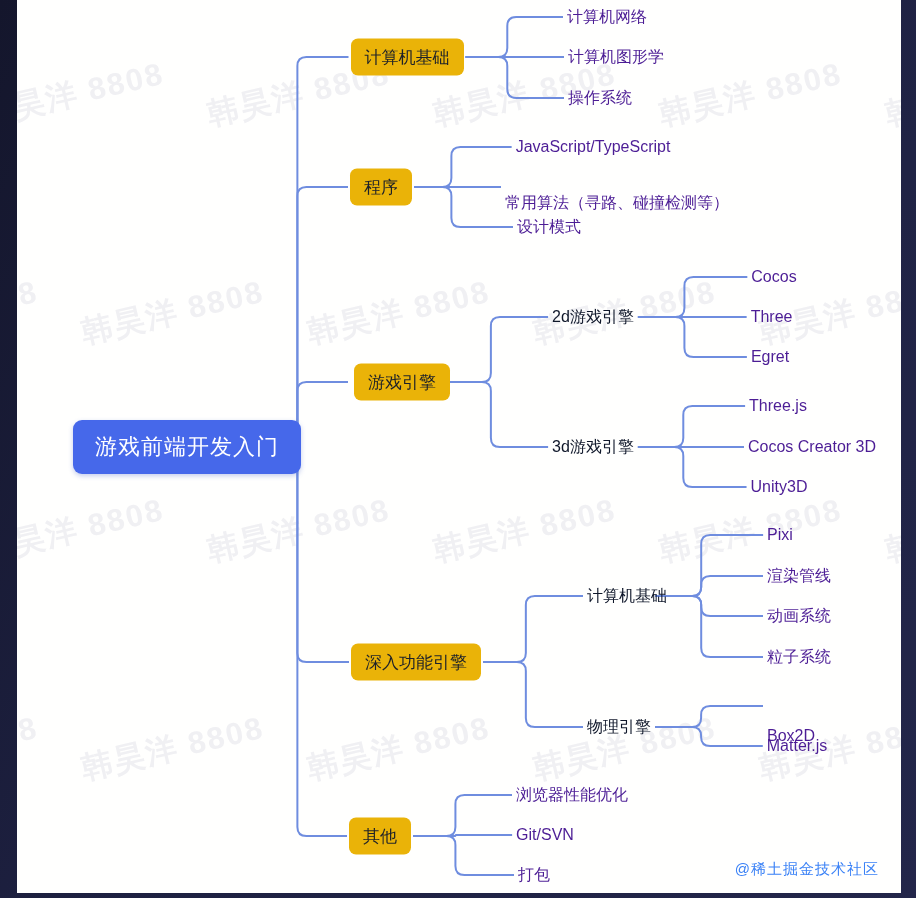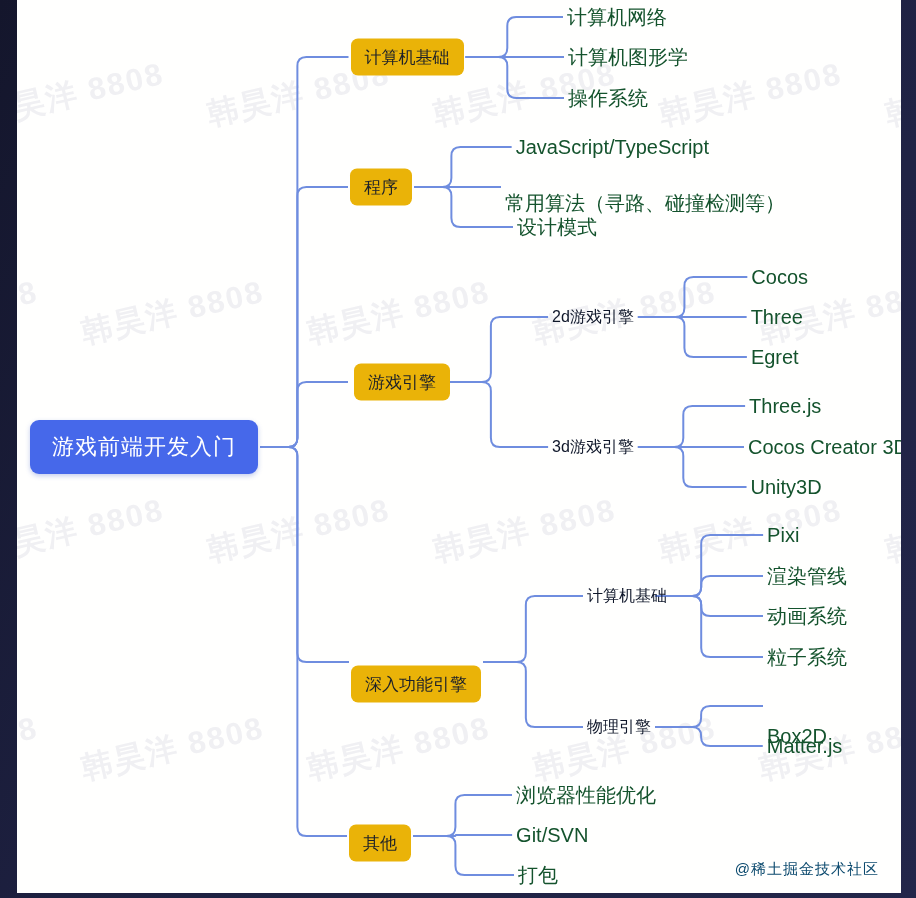--- a/index.html
+++ b/index.html
@@ -48,20 +48,21 @@
     position:absolute;
     transform:translateY(-50%);
     white-space:nowrap;
     line-height:1;
   }
   .node .txt{display:inline-block;}
   .root{
     background:#4668ea;
     border-radius:9px;
     box-shadow:0 2px 5px rgba(60,90,200,.30);
+    margin-left:43px;
   }
   .root .txt{
     color:#ffffff;
     font-size:22px;
     padding:16px 22px;
     letter-spacing:1px;
   }
   .lvl1{
     background:#eab308;
     border-radius:7px;
@@ -70,29 +71,29 @@
     color:#1d2129;
     font-size:17px;
     padding:10px 14px;
   }
   .lvl2 .txt{
     color:#0f172a;
     font-size:16px;
     padding:6px 2px;
   }
   .leaf .txt{
-    color:#14532d;
-    font-size:20px;
+    color:#4c1d95;
+    font-size:16px;
     padding:6px 2px;
   }
   
   #credit{
     position:absolute;
     right:22px;bottom:14px;
-    color:#0c4a6e;
+    color:#3b82f6;
     font-size:15px;
     letter-spacing:1px;
     white-space:nowrap;
   }
 </style>
 </head>
 <body>
 
 <div id="screen">
   <div id="canvas">
@@ -162,29 +163,29 @@
         <div class="node leaf" style="left: 498px; top: 227px;"><span class="txt">设计模式</span></div>
         <div class="node lvl1" style="left: 337px; top: 382px;"><span class="txt">游戏引擎</span></div>
         <div class="node lvl2" style="left: 533.102px; top: 317px;"><span class="txt">2d游戏引擎</span></div>
         <div class="node leaf" style="left: 732.32px; top: 277px;"><span class="txt">Cocos</span></div>
         <div class="node leaf" style="left: 731.648px; top: 317px;"><span class="txt">Three</span></div>
         <div class="node leaf" style="left: 731.875px; top: 357px;"><span class="txt">Egret</span></div>
         <div class="node lvl2" style="left: 533.102px; top: 447px;"><span class="txt">3d游戏引擎</span></div>
         <div class="node leaf" style="left: 730.102px; top: 406px;"><span class="txt">Three.js</span></div>
         <div class="node leaf" style="left: 728.977px; top: 447px;"><span class="txt">Cocos Creator 3D</span></div>
         <div class="node leaf" style="left: 731.547px; top: 487px;"><span class="txt">Unity3D</span></div>
-        <div class="node lvl1" style="left: 334px; top: 684px;"><span class="txt">深入功能引擎</span></div>
+        <div class="node lvl1" style="left: 334px; top: 662px;"><span class="txt">深入功能引擎</span></div>
         <div class="node lvl2" style="left: 568px; top: 596px;"><span class="txt">计算机基础</span></div>
         <div class="node leaf" style="left: 748.109px; top: 535px;"><span class="txt">Pixi</span></div>
         <div class="node leaf" style="left: 748px; top: 576px;"><span class="txt">渲染管线</span></div>
         <div class="node leaf" style="left: 748px; top: 616px;"><span class="txt">动画系统</span></div>
         <div class="node leaf" style="left: 748px; top: 657px;"><span class="txt">粒子系统</span></div>
         <div class="node lvl2" style="left: 568px; top: 727px;"><span class="txt">物理引擎</span></div>
         <div class="node leaf" style="left: 747.984px; top: 736px;"><span class="txt">Box2D</span></div>
         <div class="node leaf" style="left: 747.766px; top: 746px;"><span class="txt">Matter.js</span></div>
-        <div class="node lvl1" style="left: 332px; top: 836px; margin-top: 7px;"><span class="txt">其他</span></div>
+        <div class="node lvl1" style="left: 332px; top: 836px;"><span class="txt">其他</span></div>
         <div class="node leaf" style="left: 497px; top: 795px;"><span class="txt">浏览器性能优化</span></div>
         <div class="node leaf" style="left: 497.102px; top: 835px;"><span class="txt">Git/SVN</span></div>
         <div class="node leaf" style="left: 499px; top: 875px;"><span class="txt">打包</span></div>
       </div>
     <div id="credit">@稀土掘金技术社区</div>
   </div>
 </div>
 
 </body></html>

